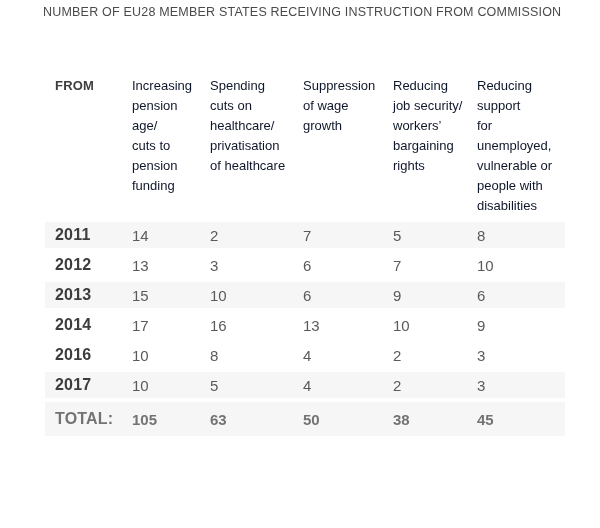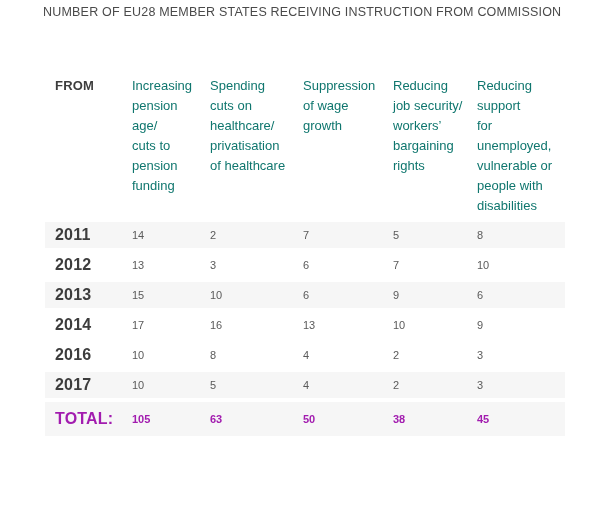--- a/index.html
+++ b/index.html
@@ -33,46 +33,46 @@
     padding:0 0 0 10px;
     font-weight:400;
   }
   thead th {
     vertical-align:top;
     padding-top:2px;
     padding-bottom:4px;
     height:146px;
     font-size:13px;
     line-height:20px;
-    color:#0f766e;
+    color:#0f172a;
     white-space:pre;
     overflow:visible;
   }
   thead th.year-head {
     font-weight:700;
     color:#3d3d3d;
     letter-spacing:0.2px;
   }
   tbody th, tbody td {
     height:30px;
     border-bottom:4px solid #ffffff;
     vertical-align:middle;
-    font-size:11px;
+    font-size:15px;
     color:#5a5a5a;
   }
   tbody tr.odd th, tbody tr.odd td { background:#f6f6f6; }
   tbody th.year-cell {
     font-weight:700;
     font-size:16px;
     color:#3d3d3d;
     letter-spacing:0.2px;
   }
   tbody tr.total th, tbody tr.total td {
     font-weight:700;
-    color:#a21caf;
+    color:#737373;
     border-bottom:none;
     height:34px;
   }
 </style>
 </head>
 <body>
 
 <div class="page">
   <div class="title">NUMBER OF EU28 MEMBER STATES RECEIVING INSTRUCTION FROM COMMISSION</div>
 

